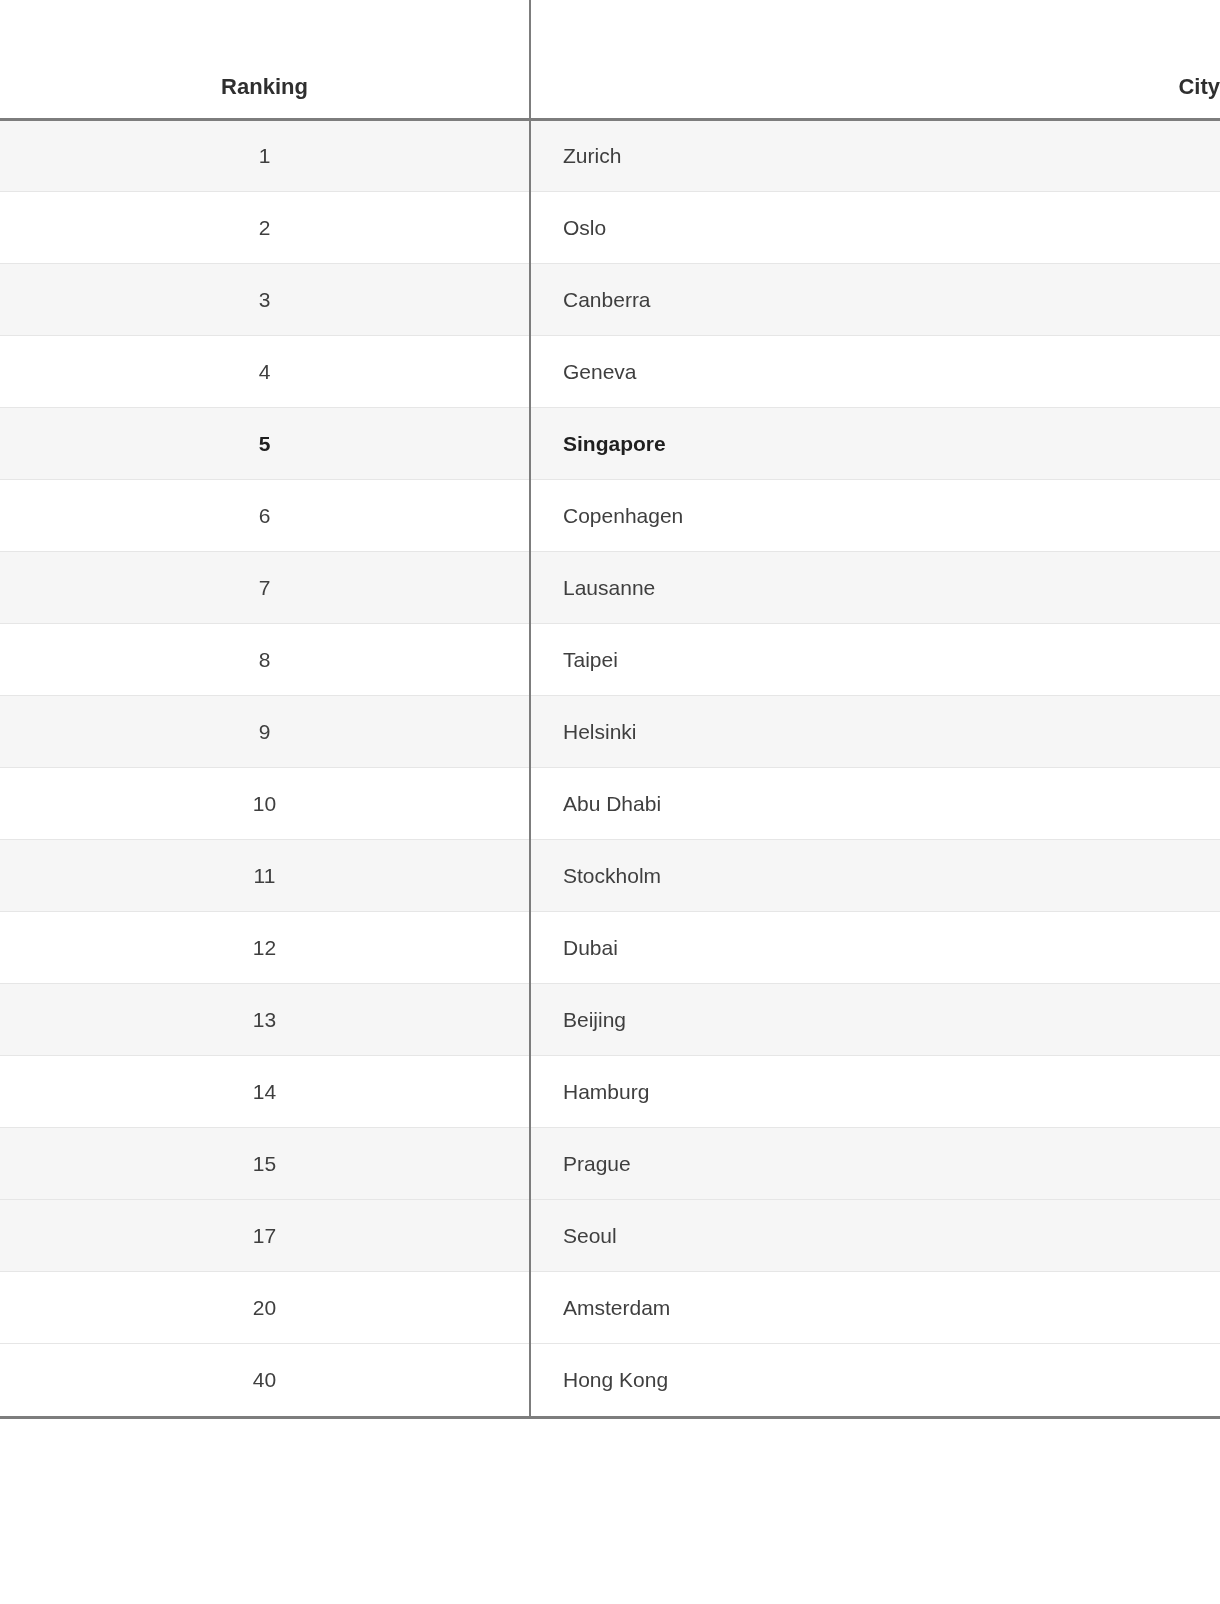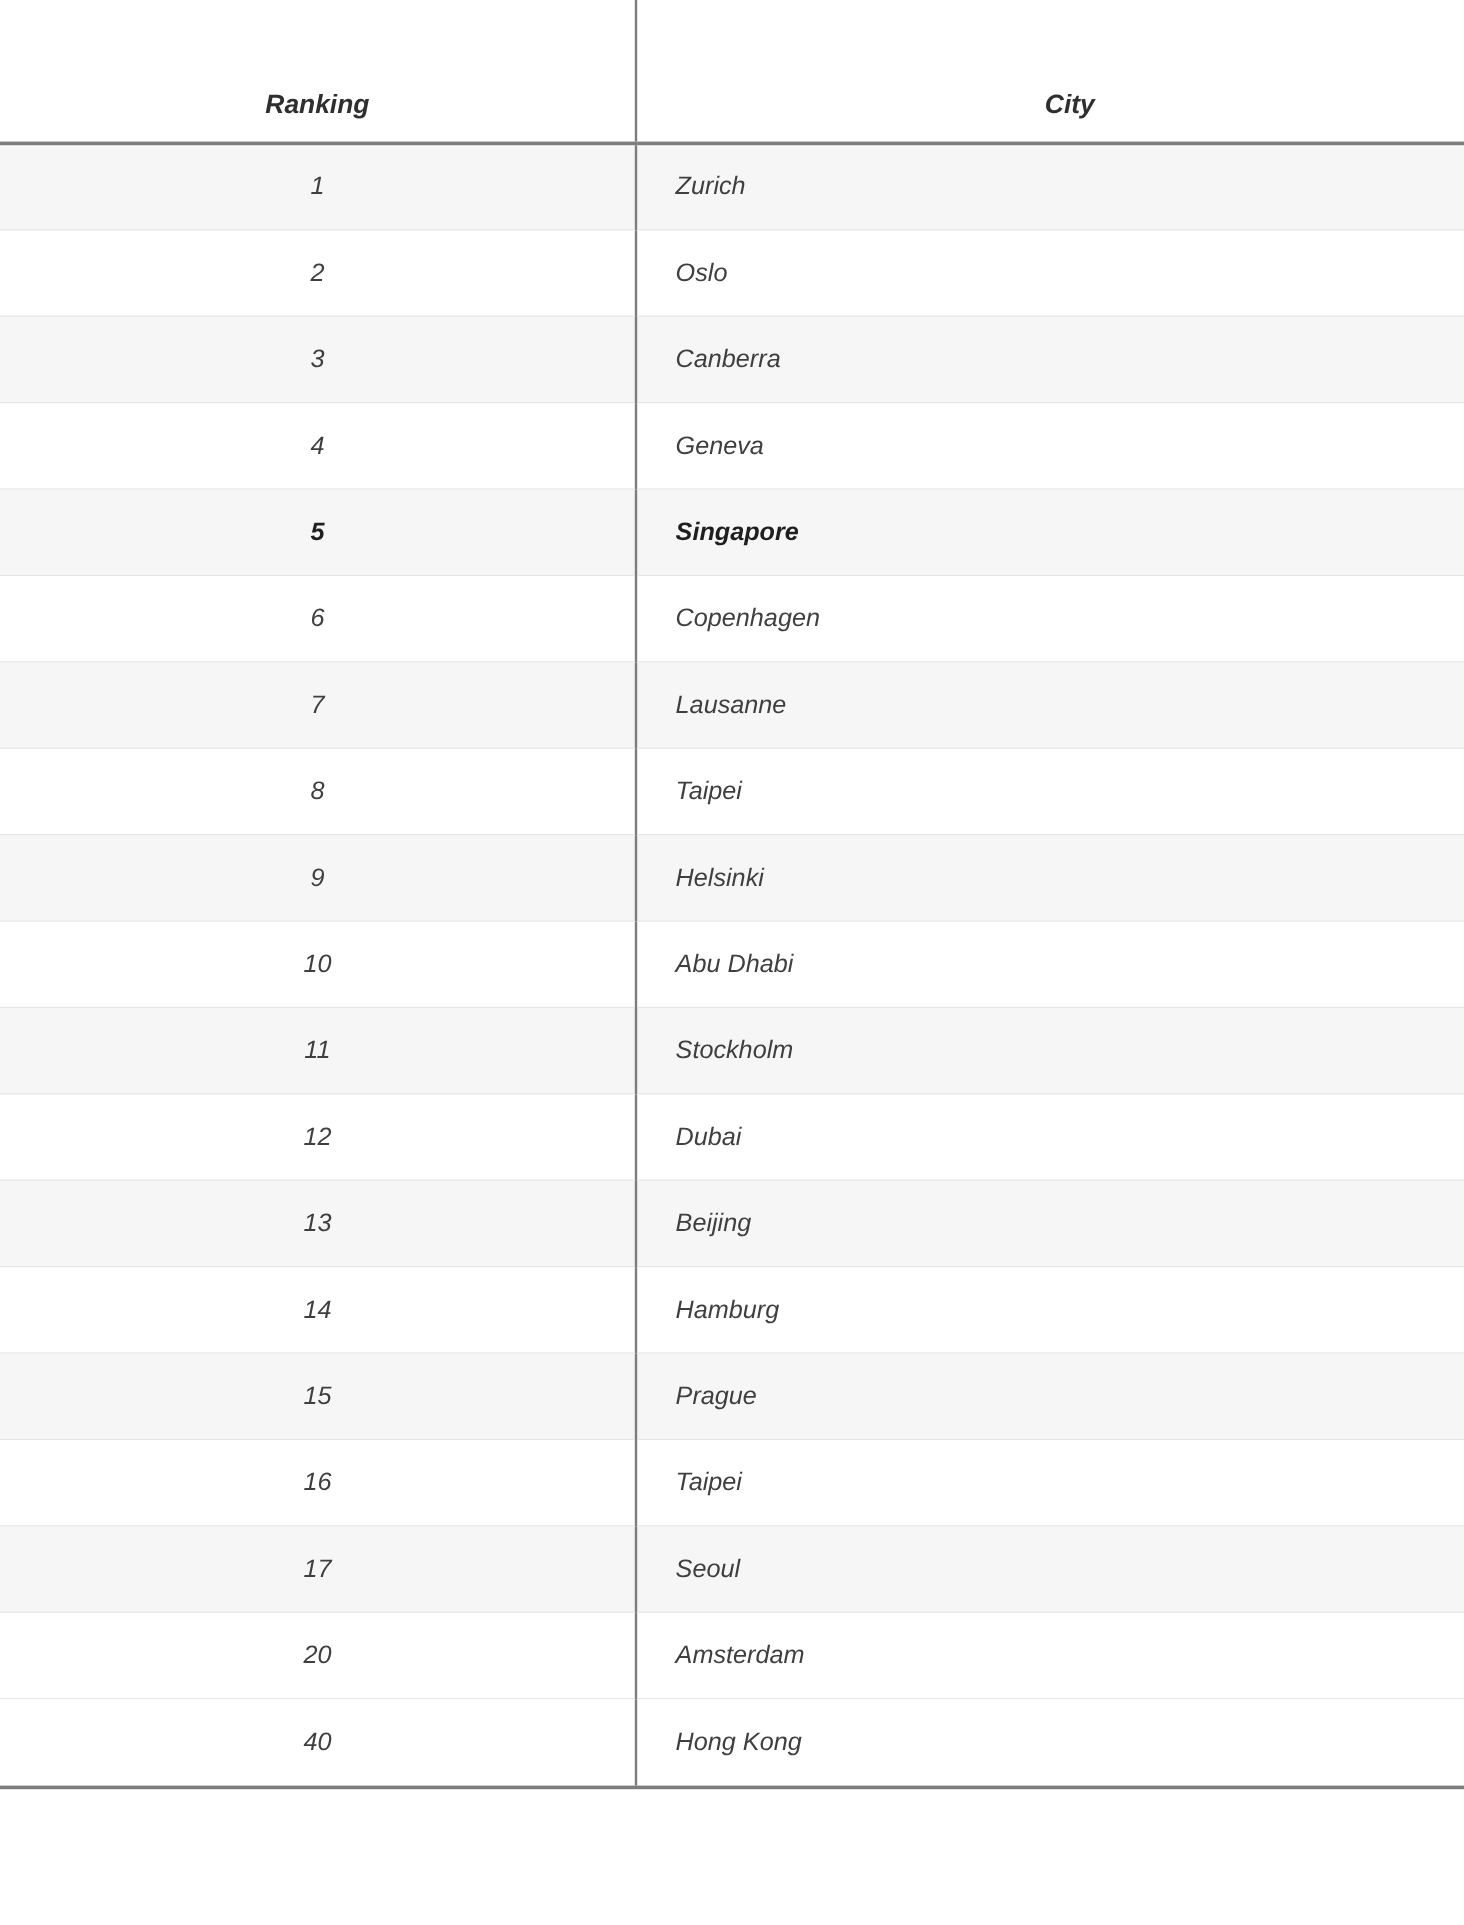--- a/index.html
+++ b/index.html
@@ -18,21 +18,20 @@
   .table-wrap {
     width: 1220px;
     box-sizing: border-box;
     padding: 0;
   }
 
   table.ranking-table {
     border-collapse: collapse;
     width: 1220px;
     table-layout: fixed;
-    font-style: italic;
   }
 
   table.ranking-table col.col-rank { width: 530px; }
   table.ranking-table col.col-city { width: 690px; }
 
   thead th {
     height: 100px;
     font-size: 22px;
     font-weight: bold;
     color: #2f2f2f;
@@ -40,21 +39,21 @@
     padding: 0 0 18px 0;
     vertical-align: bottom;
     border-bottom: 3px solid #7d7d7d;
   }
   thead th.rank-head {
     text-align: center;
     border-right: 2px solid #7d7d7d;
     padding-right: 0;
   }
   thead th.city-head {
-    text-align: center;
+    text-align: right;
     padding-left: 32px;
   }
 
   tbody tr {
     height: 72px;
   }
   tbody tr.odd td {
     background: #f6f6f6;
   }
   tbody tr.even td {
@@ -161,24 +160,20 @@
           <td class="city-cell">Beijing</td>
         </tr>
         <tr class="even">
           <td class="rank-cell">14</td>
           <td class="city-cell">Hamburg</td>
         </tr>
         <tr class="odd">
           <td class="rank-cell">15</td>
           <td class="city-cell">Prague</td>
         </tr>
-        <tr class="even">
-          <td class="rank-cell">16</td>
-          <td class="city-cell">Taipei</td>
-        </tr>
         <tr class="odd">
           <td class="rank-cell">17</td>
           <td class="city-cell">Seoul</td>
         </tr>
         <tr class="even">
           <td class="rank-cell">20</td>
           <td class="city-cell">Amsterdam</td>
         </tr>
         <tr class="even">
           <td class="rank-cell">40</td>

